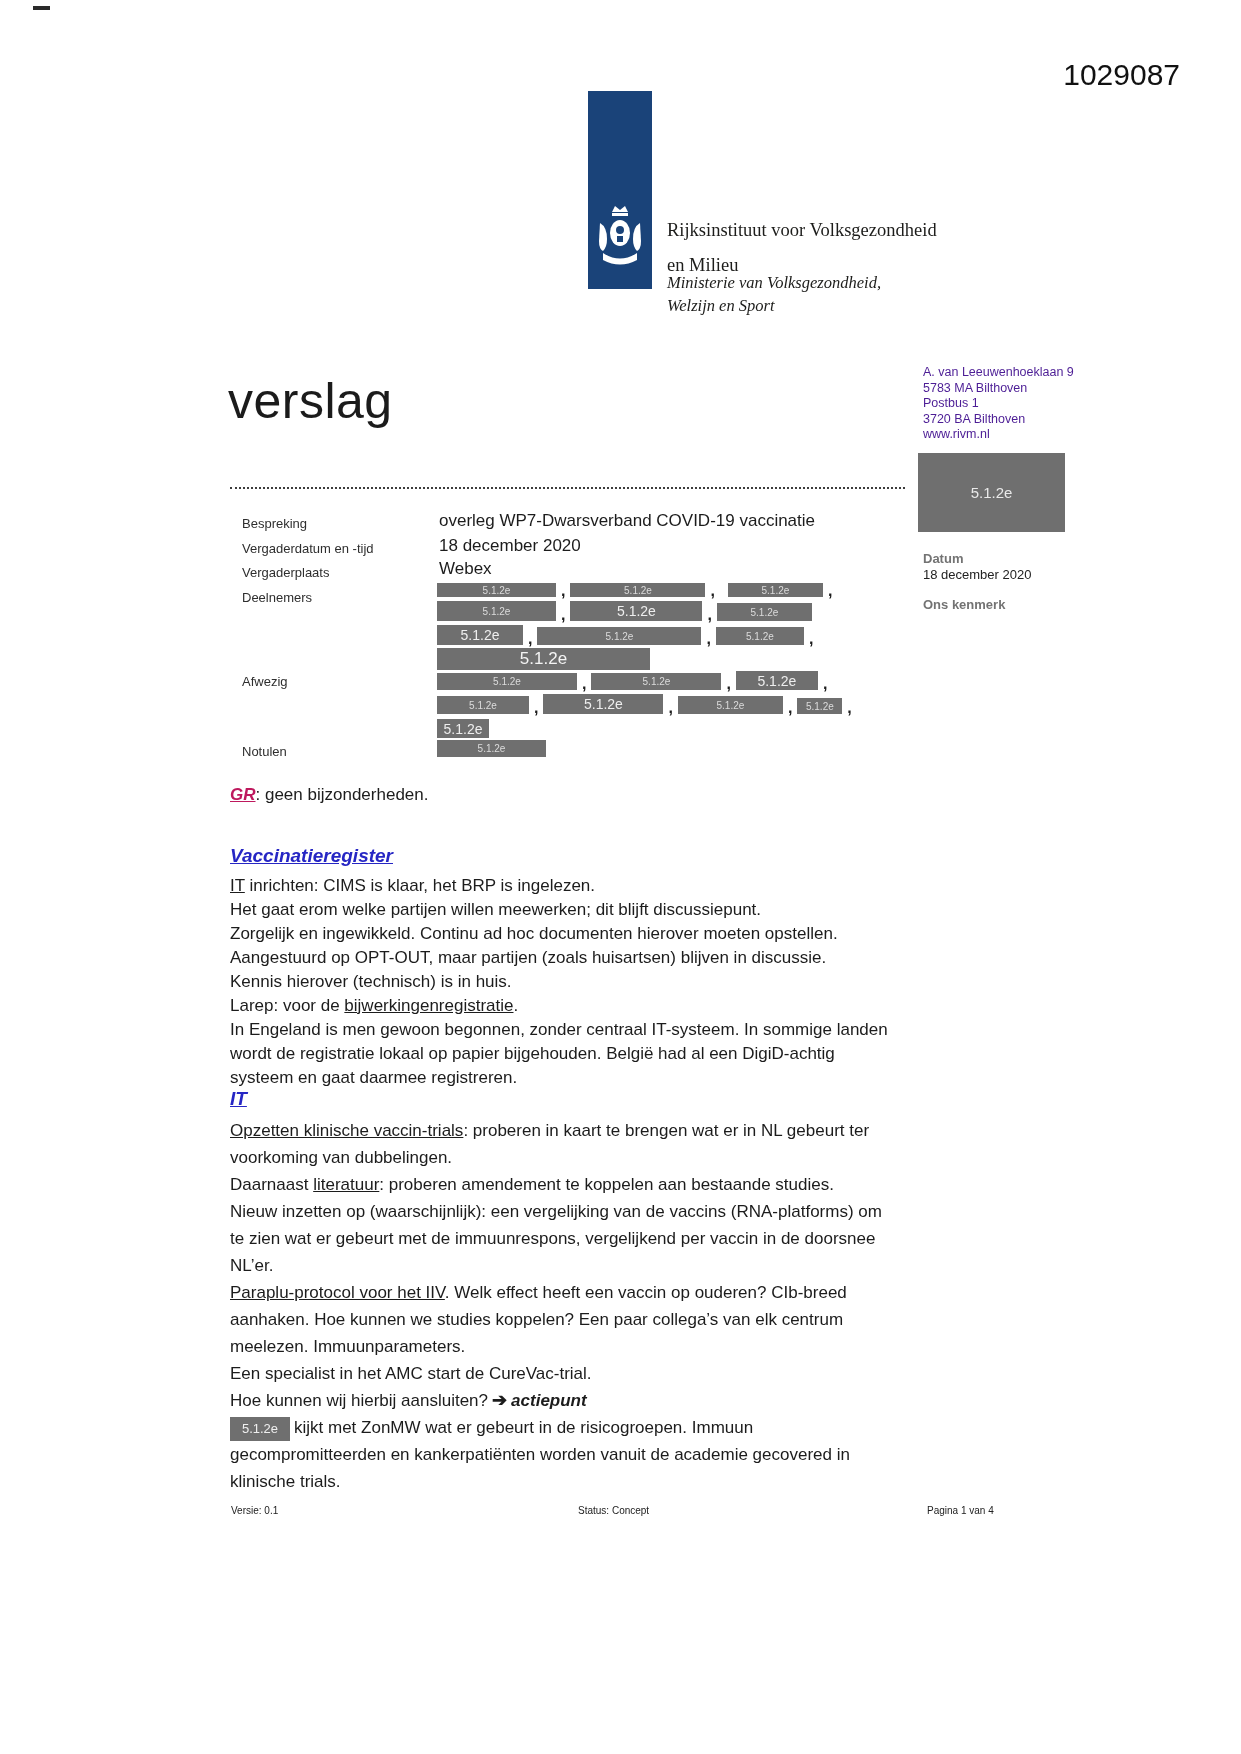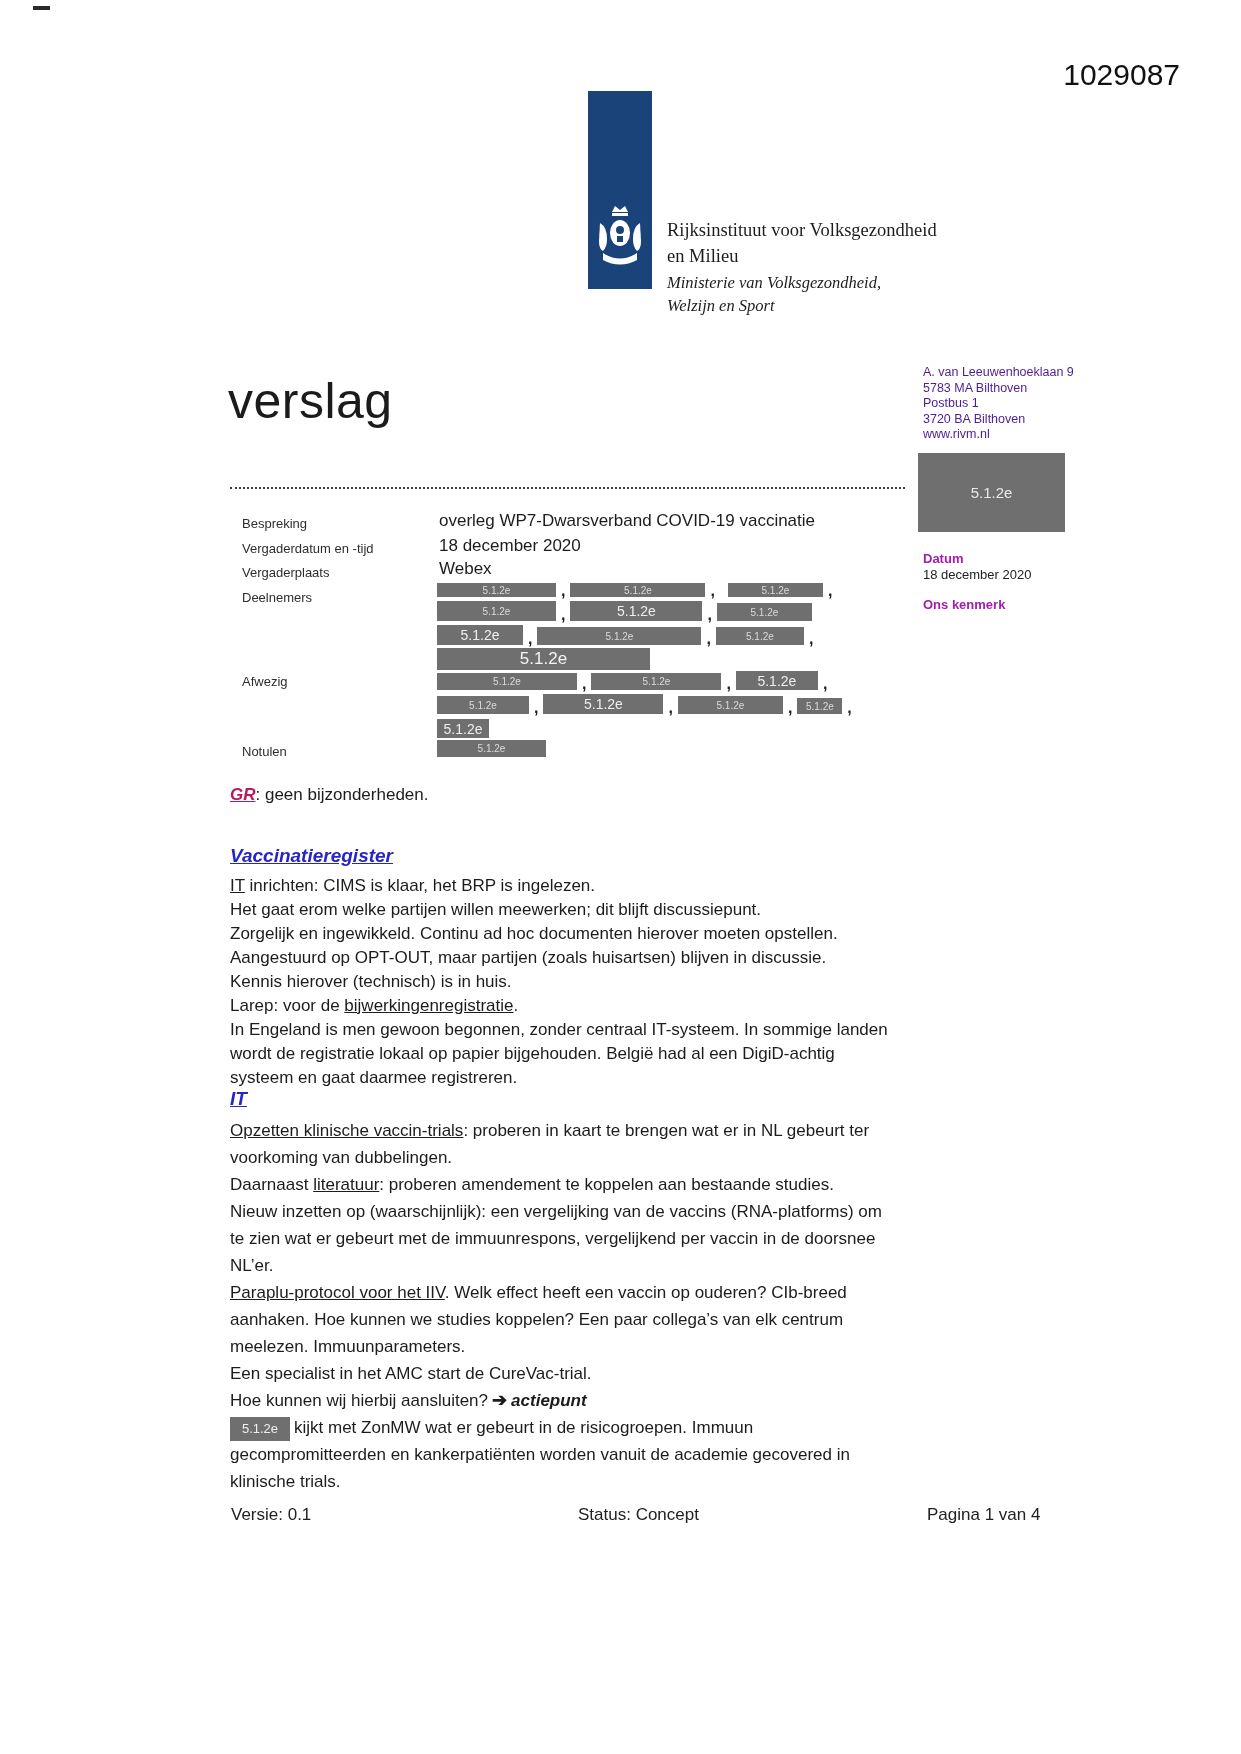--- a/index.html
+++ b/index.html
@@ -13,21 +13,21 @@
   .crest{left:597px;top:203px;}
   .org-line{left:667px;font-family:"Liberation Serif", serif;font-size:18.5px;color:#1d1d1b;}
   .ministry-line{left:667px;font-family:"Liberation Serif", serif;font-style:italic;font-size:16.5px;color:#1d1d1b;}
 
   .page-title{left:228px;top:372px;font-size:50px;font-weight:400;color:#1b1b1b;letter-spacing:0.5px;}
 
   
   .address{left:923px;top:365px;font-size:12.5px;line-height:15.5px;color:#4c1d95;}
   .side-redaction{left:918px;top:453px;width:147px;height:79px;background:#6f6f6f;
                   display:flex;align-items:center;justify-content:center;color:#e9e9e9;font-size:15px;}
-  .side-label{left:923px;font-size:13px;font-weight:bold;color:#a21caf;}
+  .side-label{left:923px;font-size:13px;font-weight:bold;color:#737373;}
   .side-value{left:923px;font-size:13px;color:#222;}
 
   .dotted-rule{left:230px;top:487px;width:675px;border-top:2px dotted #3c3c3c;height:0;}
 
   
   .m-label{left:242px;font-size:13px;color:#2e2e2e;}
   .m-value{left:439px;font-size:17px;color:#1c1c1c;}
 
   .rrow{left:437px;display:flex;align-items:flex-end;}
   .rbox{background:#6f6f6f;color:#dcdcdc;display:flex;align-items:center;justify-content:center;
@@ -41,21 +41,21 @@
   .lh1{line-height:24px;}
   .lh2{line-height:27px;}
   .blue-head{color:#2626c4;font-weight:bold;font-style:italic;text-decoration:underline;font-size:19px;}
   .u{text-decoration:underline;}
   .gr-lead{color:#be185d;font-weight:bold;font-style:italic;text-decoration:underline;}
   .arrow{font-weight:bold;font-size:18px;margin:0 4px;}
   .em-bi{font-weight:bold;font-style:italic;}
   .inline-redaction{display:inline-flex;width:60px;height:24px;background:#6f6f6f;color:#efefef;
                     font-size:13px;align-items:center;justify-content:center;vertical-align:middle;margin-right:4px;}
 
-  .footer-item{font-size:17px;color:#222;}
+  .footer-item{font-size:10px;color:#222;}
   .artifact{left:33px;top:6px;width:17px;height:4px;background:#2a2a2a;}
 </style>
 </head>
 <body>
 
 <div id="page">
 
   <div class="abs artifact"></div>
 
   <div class="abs doc-number">1029087</div>
@@ -67,21 +67,21 @@
       <rect x="15" y="10" width="16" height="3" fill="#ffffff"></rect>
       <ellipse cx="23" cy="30" rx="10" ry="13" fill="#ffffff"></ellipse>
       <circle cx="23" cy="27" r="4" fill="#1a4379"></circle>
       <rect x="20" y="33" width="6" height="6" fill="#1a4379"></rect>
       <path d="M3 20 q7 4 7 16 q0 8 -4 12 q-4 -2 -4 -10 z" fill="#ffffff"></path>
       <path d="M43 20 q-7 4 -7 16 q0 8 4 12 q4 -2 4 -10 z" fill="#ffffff"></path>
       <path d="M6 50 q17 11 34 0 l0 7 q-17 9 -34 0 z" fill="#ffffff"></path>
     </svg>
   </div>
   <div class="abs org-line" style="top:220px;">Rijksinstituut voor Volksgezondheid</div>
-  <div class="abs org-line" style="top:246px;">en Milieu</div>
+  <div class="abs org-line" style="top:255px;">en Milieu</div>
   <div class="abs ministry-line" style="top:273px;">Ministerie van Volksgezondheid,</div>
   <div class="abs ministry-line" style="top:296px;">Welzijn en Sport</div>
 
   <div class="abs page-title">verslag</div>
 
   <div class="abs address">
     <div>A. van Leeuwenhoeklaan 9</div>
     <div>5783 MA Bilthoven</div>
     <div>Postbus 1</div>
     <div>3720 BA Bilthoven</div>

